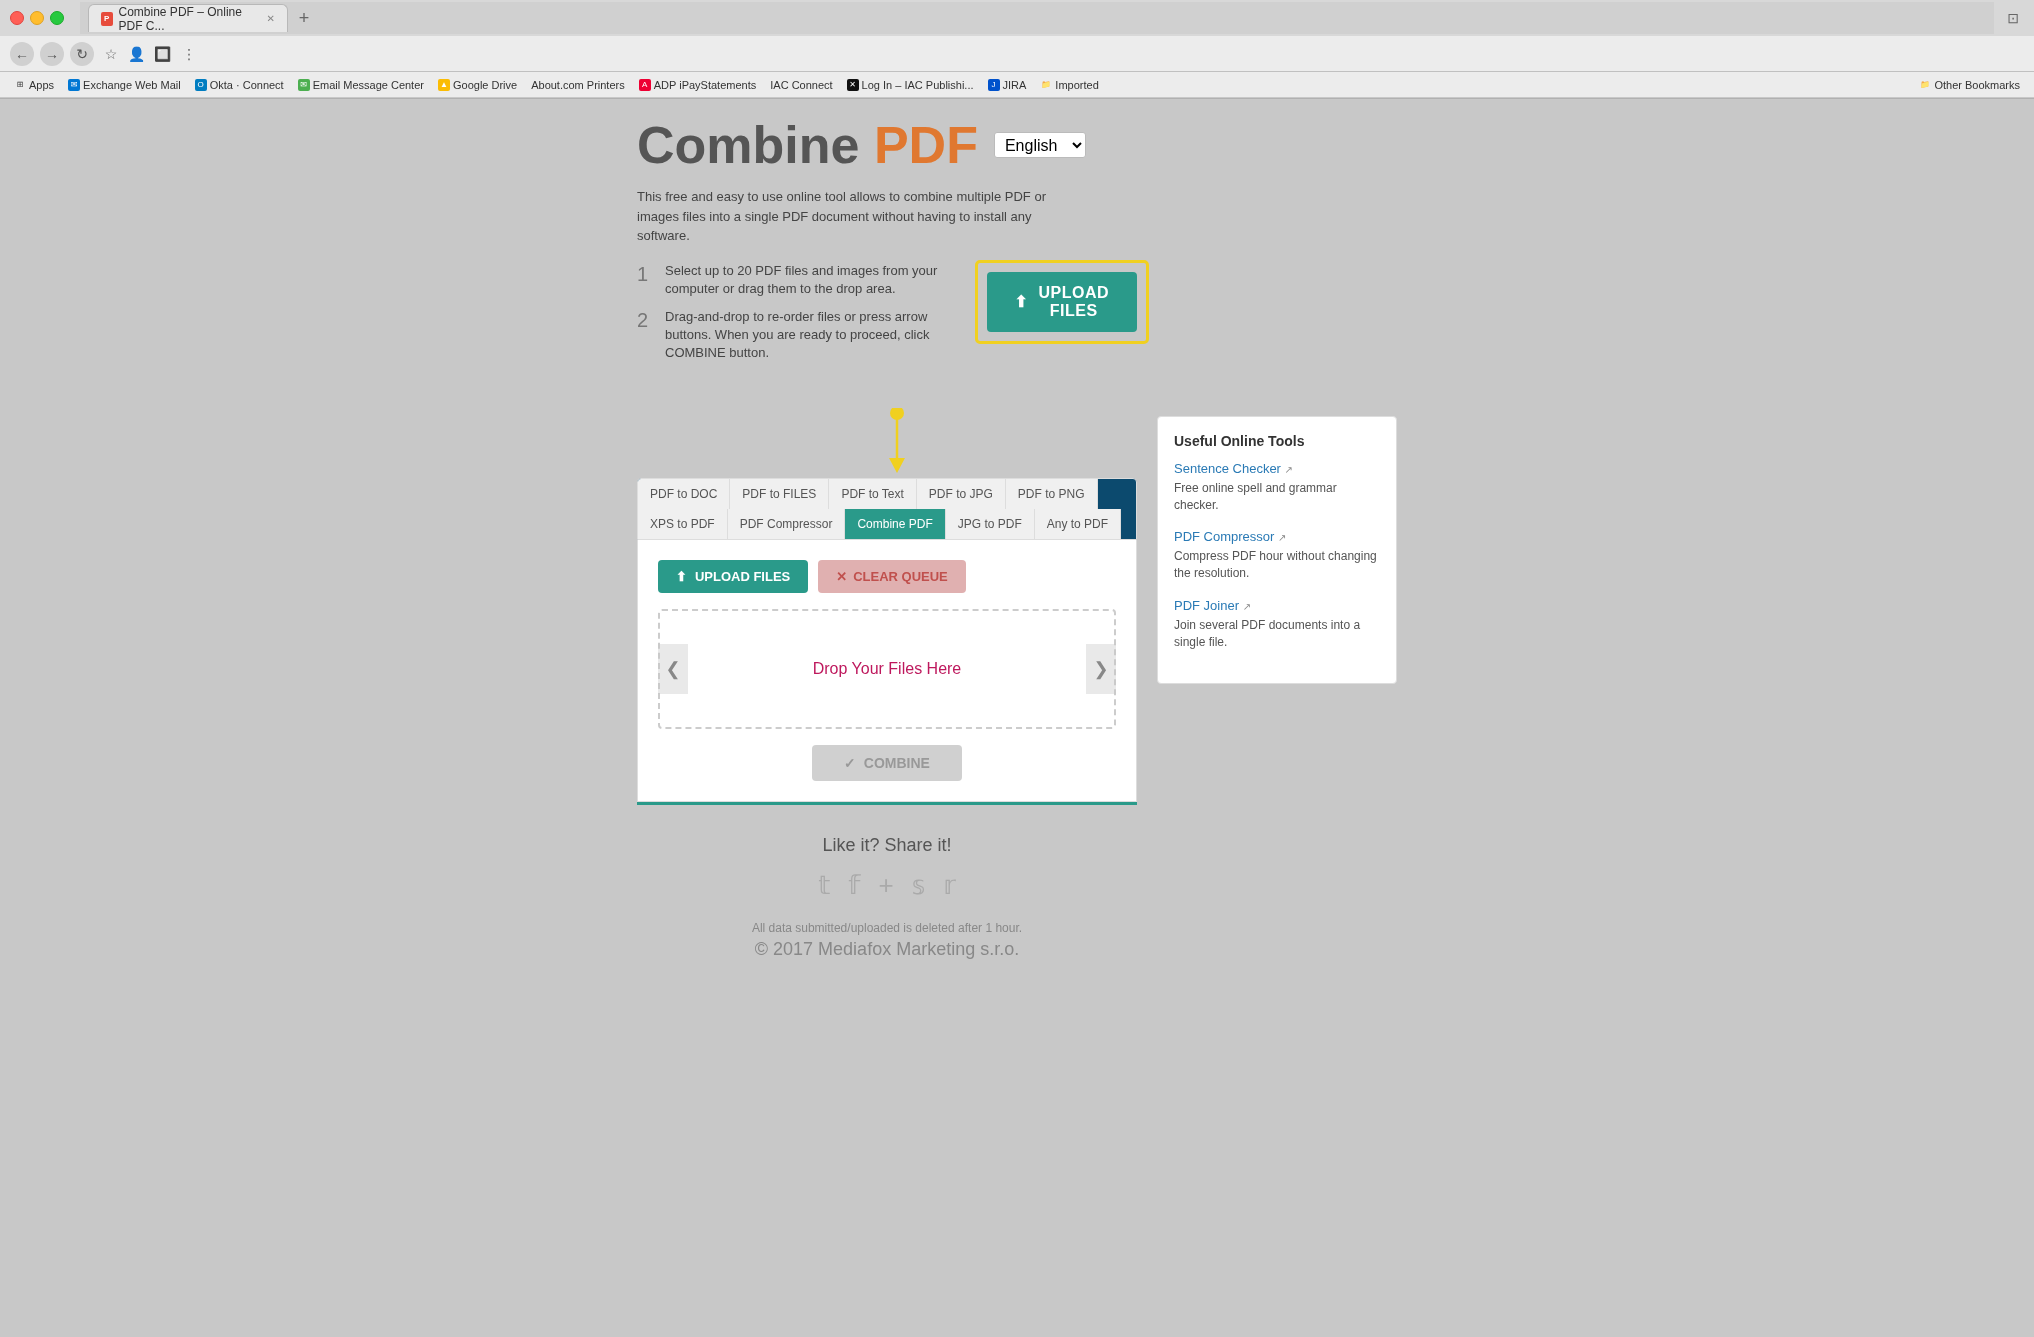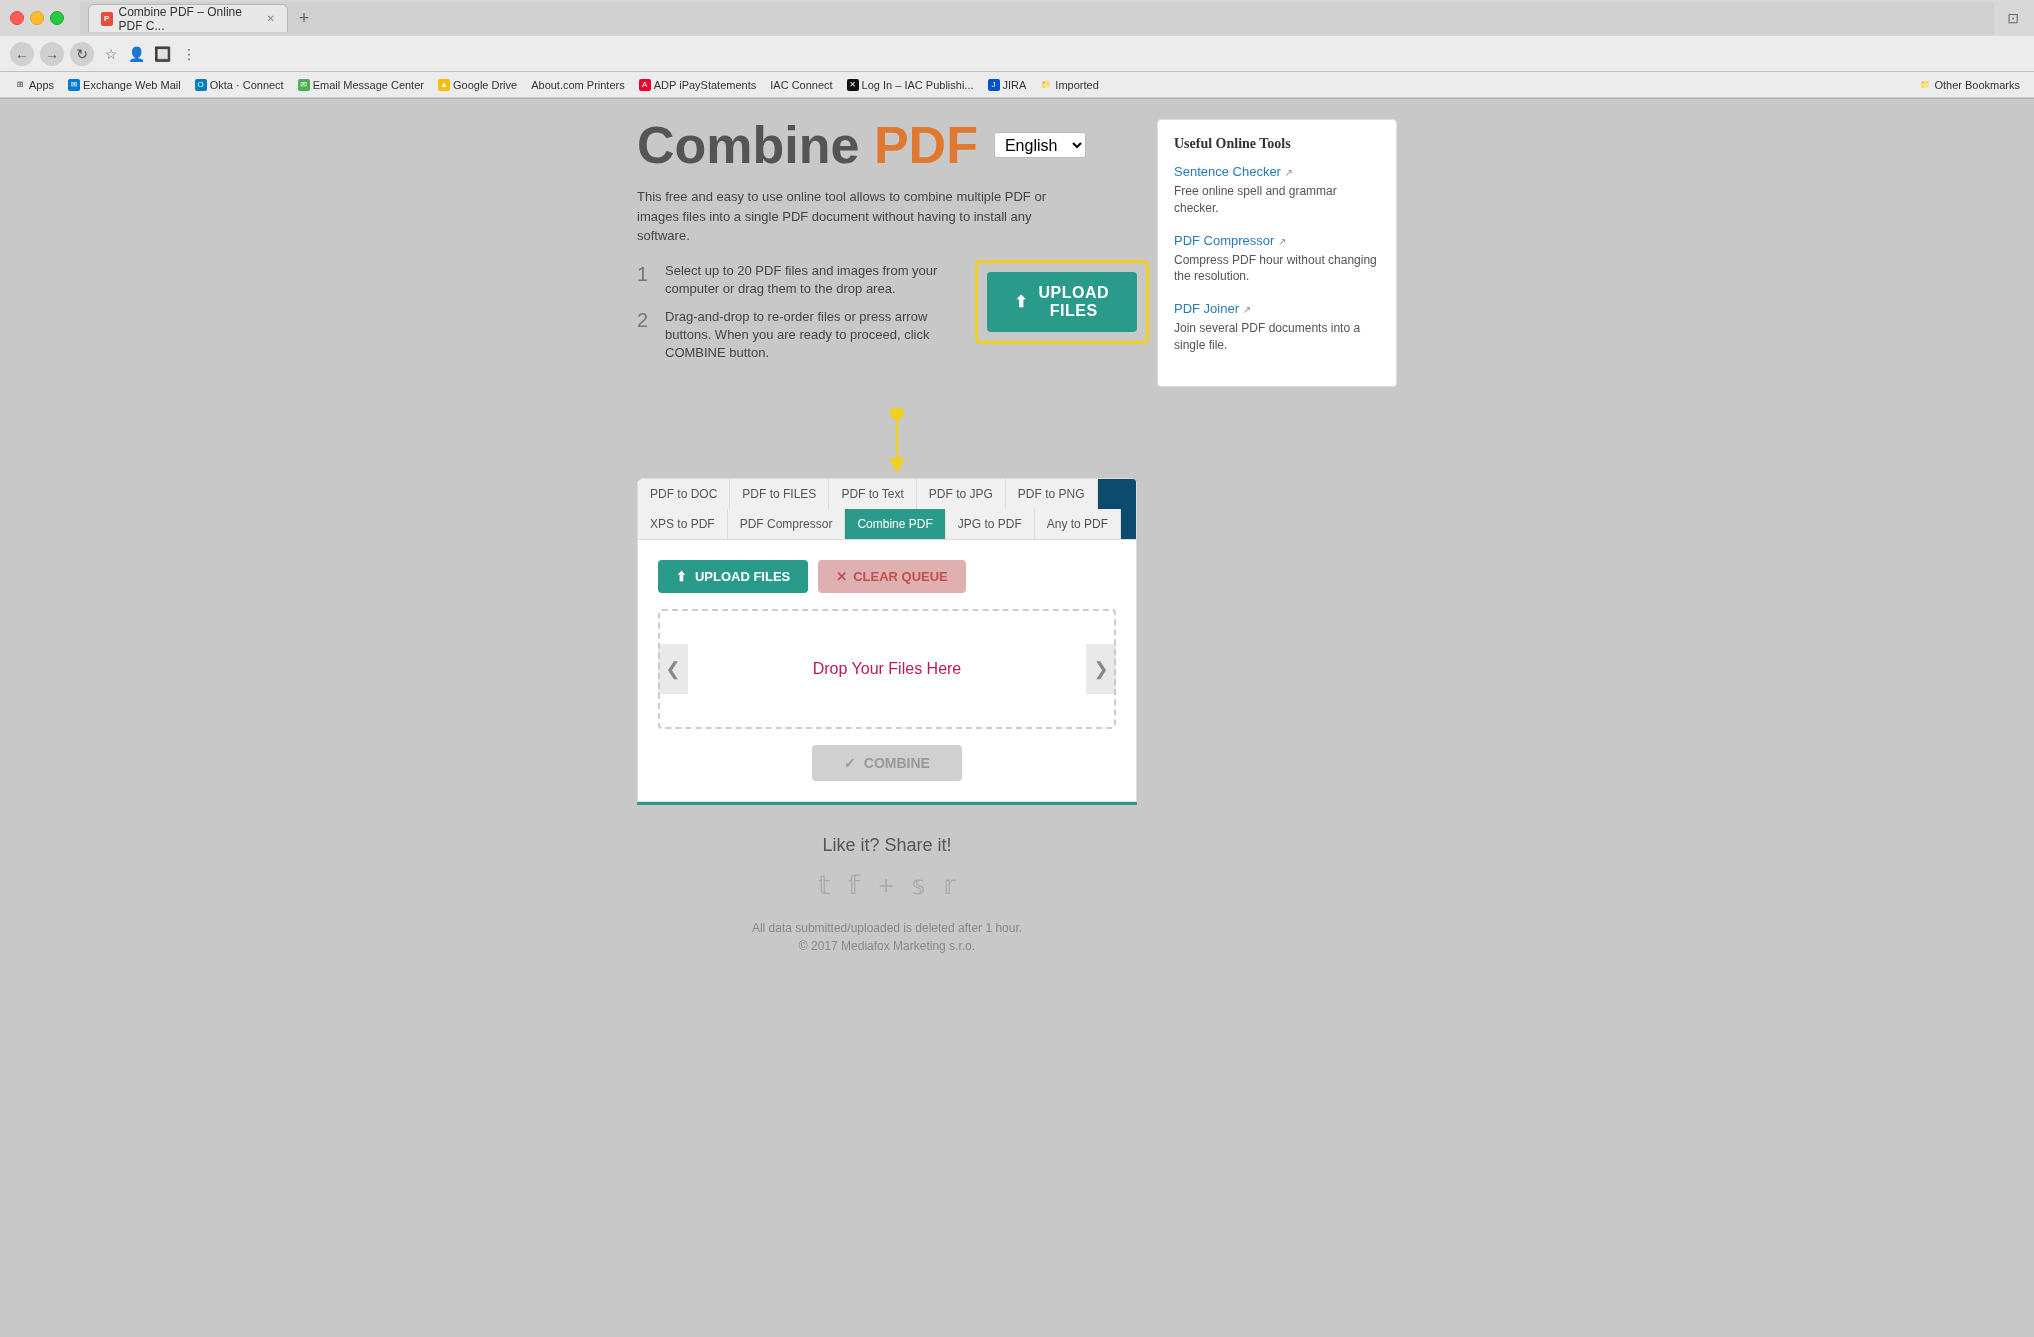--- a/index.html
+++ b/index.html
@@ -247,21 +247,20 @@
       border-radius: 4px;
       padding: 16px;
       width: 240px;
       font-size: 12px;
     }
     .sidebar-title {
       font-size: 14px;
       font-weight: 600;
       color: #333;
       margin-bottom: 12px;
-      font-family: Liberation Serif, serif;
     }
     .sidebar-link {
       color: #2a7ab5;
       text-decoration: none;
       font-size: 13px;
       font-weight: 500;
     }
     .sidebar-section {
       margin-bottom: 16px;
     }
@@ -410,29 +409,29 @@
       font-size: 28px;
       color: #aaa;
       cursor: pointer;
     }
     .footer-note {
       font-size: 12px;
       color: #888;
       margin-bottom: 4px;
     }
     .footer-copy {
-      font-size: 12px;
+      font-size: 18px;
       color: #888;
     }
 
     
     .content-row {
       display: flex;
       gap: 20px;
-      align-items: flex-start;
+      align-items: center;
     }
     .content-left {
       flex: 1;
     }
 
     
     .teal-divider {
       height: 3px;
       background: #2a9a8a;
       margin: 0;

